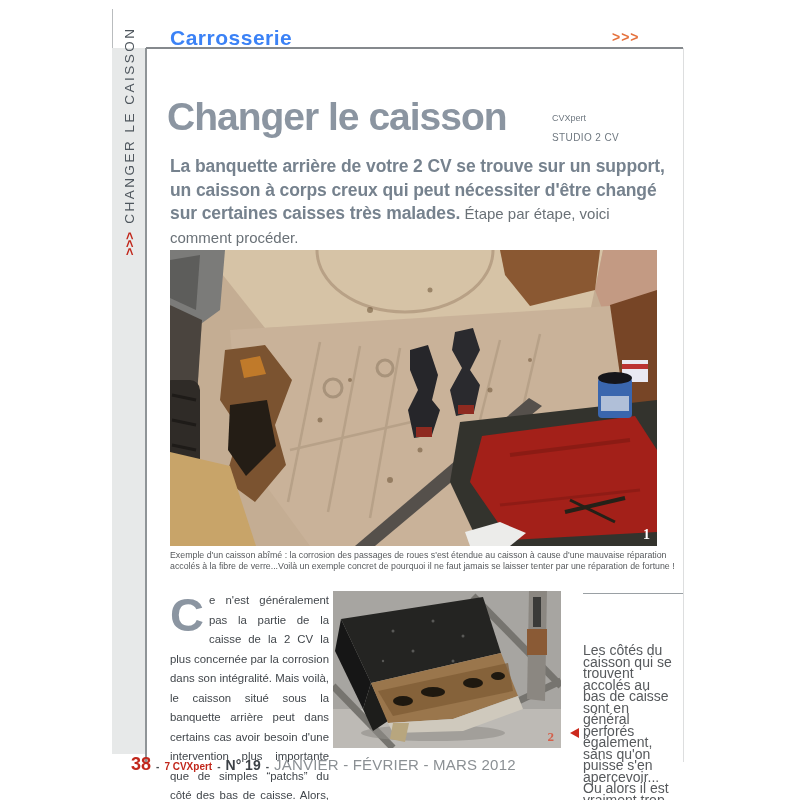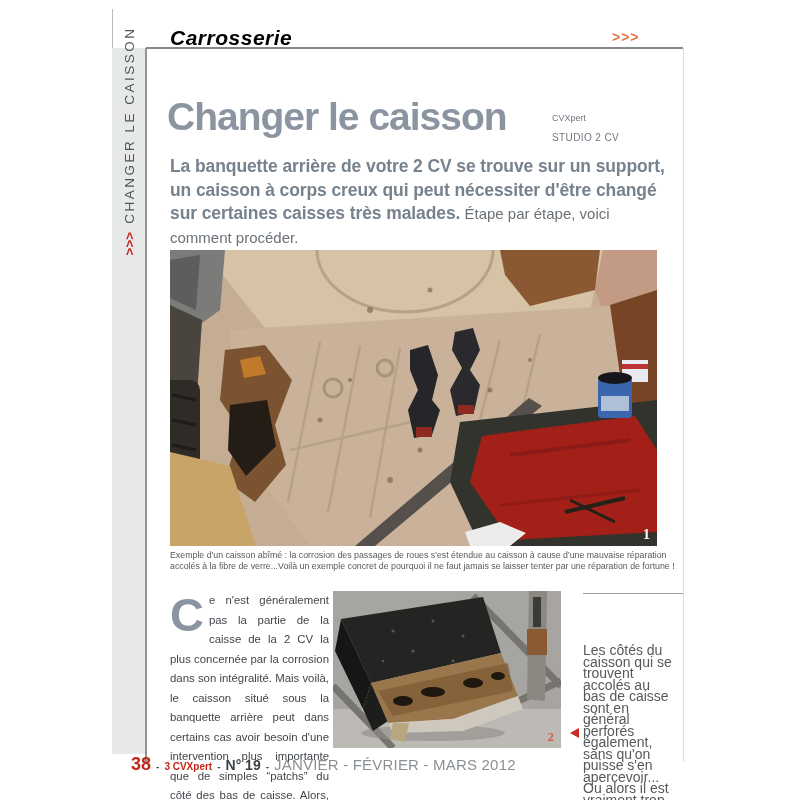--- a/index.html
+++ b/index.html
@@ -14,21 +14,21 @@
   .corner-line { left:112px; top:9px; width:1px; height:39px; background:#b9bcbe; }
   .side-strip  { left:112px; top:48px; width:33px; height:706px; background:#e7e9e9; }
   .side-rule   { left:145px; top:48px; width:2px; height:716px; background:#8f9497; }
   .side-label  {
     left:129px; top:141px; transform:translate(-50%,-50%) rotate(-90deg);
     white-space:nowrap; font-size:13.5px; letter-spacing:2.5px; color:#4e565d; font-weight:500;
   }
   .side-label .chev { color:#c1271b; font-weight:bold; letter-spacing:0; margin-right:8px; }
 
   
-  .section-title { left:170px; top:26px; font-size:21px; font-weight:bold; color:#000000; letter-spacing:.5px;font-style:italic; }
+  .section-title { left:170px; top:26px; font-size:21px; font-weight:bold; color:#3b82f6; letter-spacing:.5px; }
   .header-rule   { left:146px; top:47px; width:537px; height:2px; background:#85898d; }
   .header-chev   { left:612px; top:29px; font-size:14px; font-weight:bold; color:#e5713c; letter-spacing:1px; }
   .right-rule    { left:683px; top:48px; width:1px; height:714px; background:#dddedf; }
 
   
   .article-title { left:167px; top:95px; font-size:39px; font-weight:bold; color:#8b95a1; letter-spacing:-1px; }
   .author        { left:552px; top:113px; color:#6f7880; }
   .author .lbl   { font-size:9px; }
   .author .name  { font-size:10px; font-weight:normal; letter-spacing:.4px; margin-top:9px; }
 
@@ -195,20 +195,20 @@
     <div class="photo-num num2">2</div>
   </div>
 
   <div class="abs arrow-left"></div>
   <div class="abs rightcap-rule"></div>
   <p class="abs right-caption">Les côtés du caisson qui se trouvent accolés au bas de caisse sont en général perforés également, sans qu'on puisse s'en apercevoir... Ou alors il est vraiment trop tard !</p>
 
   <div class="abs footer">
     <span class="pgnum">38</span>
     <span class="fsep">-</span>
-    <span class="fmag">3 CVXpert</span>
+    <span class="fmag">7 CVXpert</span>
     <span class="fsep">-</span>
     <span class="fissue">N° 19</span>
     <span class="fsep">-</span>
     <span class="fdate">JANVIER - FÉVRIER - MARS 2012</span>
   </div>
 
 </div>
 
 </body></html>

